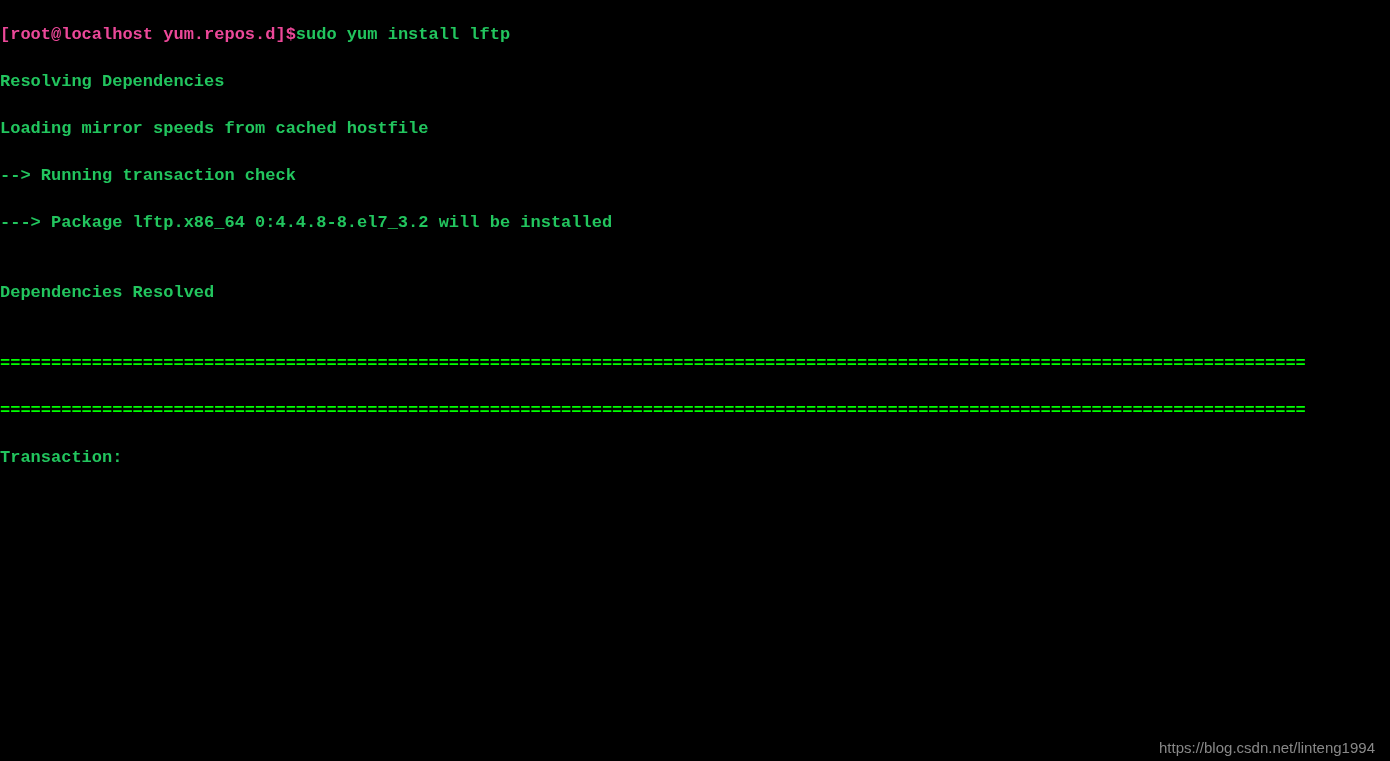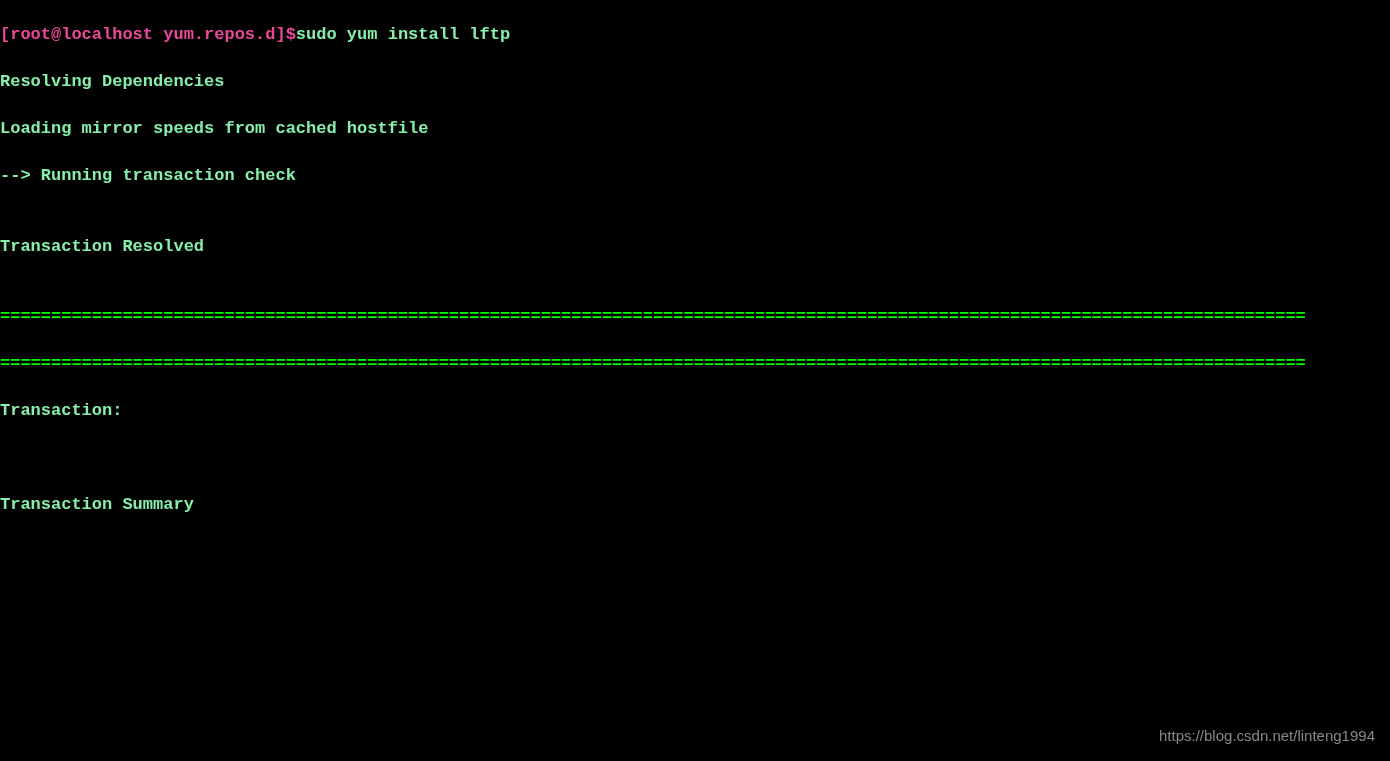--- a/index.html
+++ b/index.html
@@ -19,55 +19,55 @@
       font-weight: bold;
     }
     .terminal {
       padding: 0;
       white-space: pre;
     }
     .yellow {
       color: #ec4899;
     }
     .green {
-      color: #86efac;
+      color: #22c55e;
     }
     .line {
       white-space: pre;
     }
     .watermark {
       position: absolute;
-      bottom: 14px;
+      bottom: 2px;
       right: 15px;
       color: #888888;
       font-family: Arial, sans-serif;
       font-size: 15px;
       font-weight: normal;
     }
     .divider {
       color: #00ff00;
       letter-spacing: 0;
     }
   </style>
 </head>
 <body>
 
 <div class="terminal">
 <div class="line"><span class="yellow">[root@localhost </span><span class="yellow">yum.repos.d]$</span><span class="green">sudo yum install lftp</span></div>
 <div class="line green">Resolving Dependencies</div>
 <div class="line green">Loading mirror speeds from cached hostfile</div>
 <div class="line green">--&gt; Running transaction check</div>
+<div class="line green">---&gt; Package lftp.x86_64 0:4.4.8-8.el7_3.2 will be installed</div>
 <div class="line green"></div>
-<div class="line green">Transaction Resolved</div>
+<div class="line green">Dependencies Resolved</div>
 <div class="line green"></div>
 <div class="line divider">================================================================================================================================</div>
 <div class="line divider">================================================================================================================================</div>
 <div class="line green">Transaction:</div>
 <div class="line green"> </div>
-<div class="line green">Transaction Summary</div>
 
 
 <div class="line green"></div>
 
 
 
 
 
 
 

